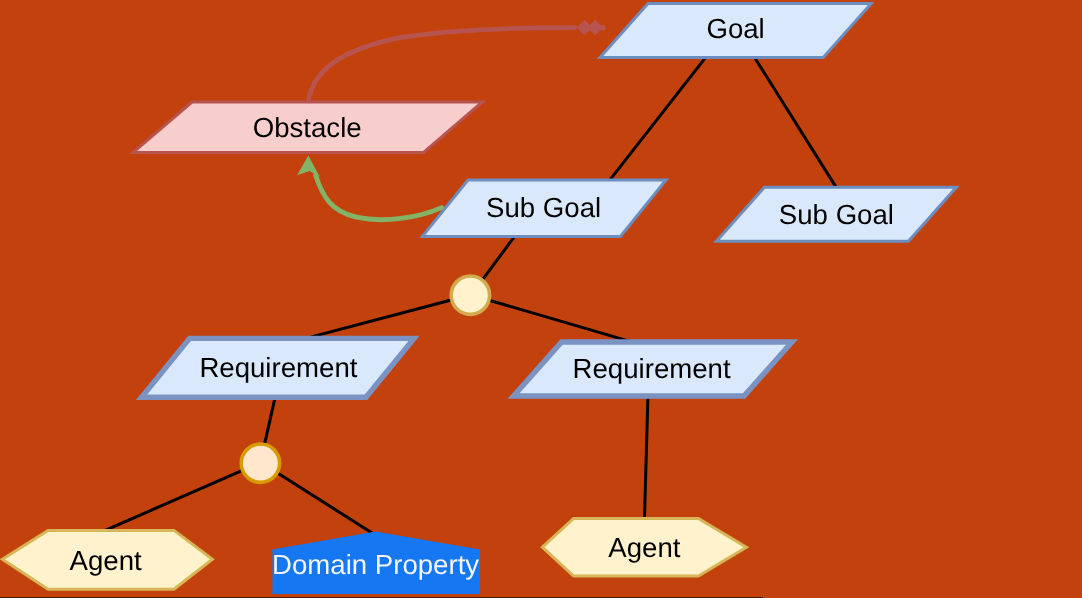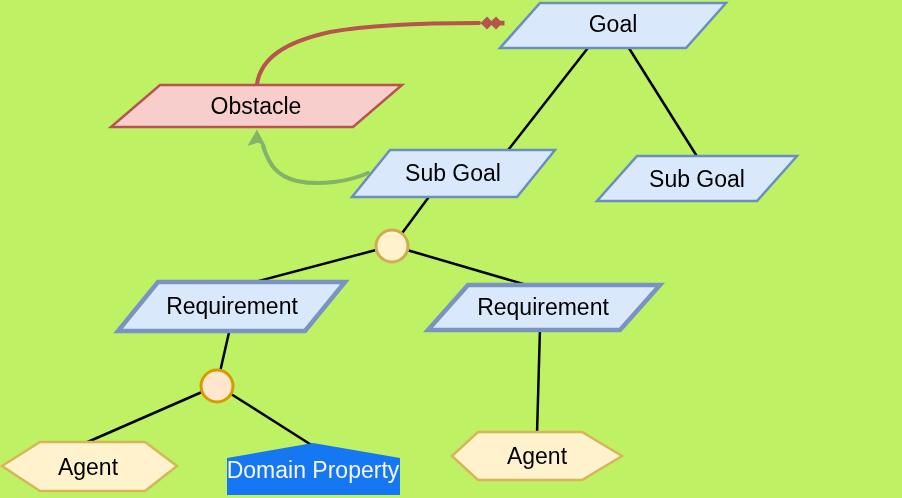--- a/index.html
+++ b/index.html
@@ -1,16 +1,16 @@
 <!DOCTYPE html>
 <html><head>
 <meta charset="utf-8">
 <style>
   html, body { margin: 0; padding: 0; background: #000; }
-  .stage { position: relative; width: 902px; height: 498px; background: #bef264; overflow: hidden; }
+  .stage { position: relative; width: 902px; height: 498px; background: #c2410c; overflow: hidden; }
   svg { display: block; }
   .node-shape { stroke-width: 2.5; }
   .node-shape.thick { stroke-width: 4.5; }
   .node-shape.noborder { stroke-width: 0; }
   .connector-circle { stroke-width: 3; }
   .node-label {
     font-family: "Liberation Sans", sans-serif;
     font-size: 23px;
     text-anchor: middle;
   }

